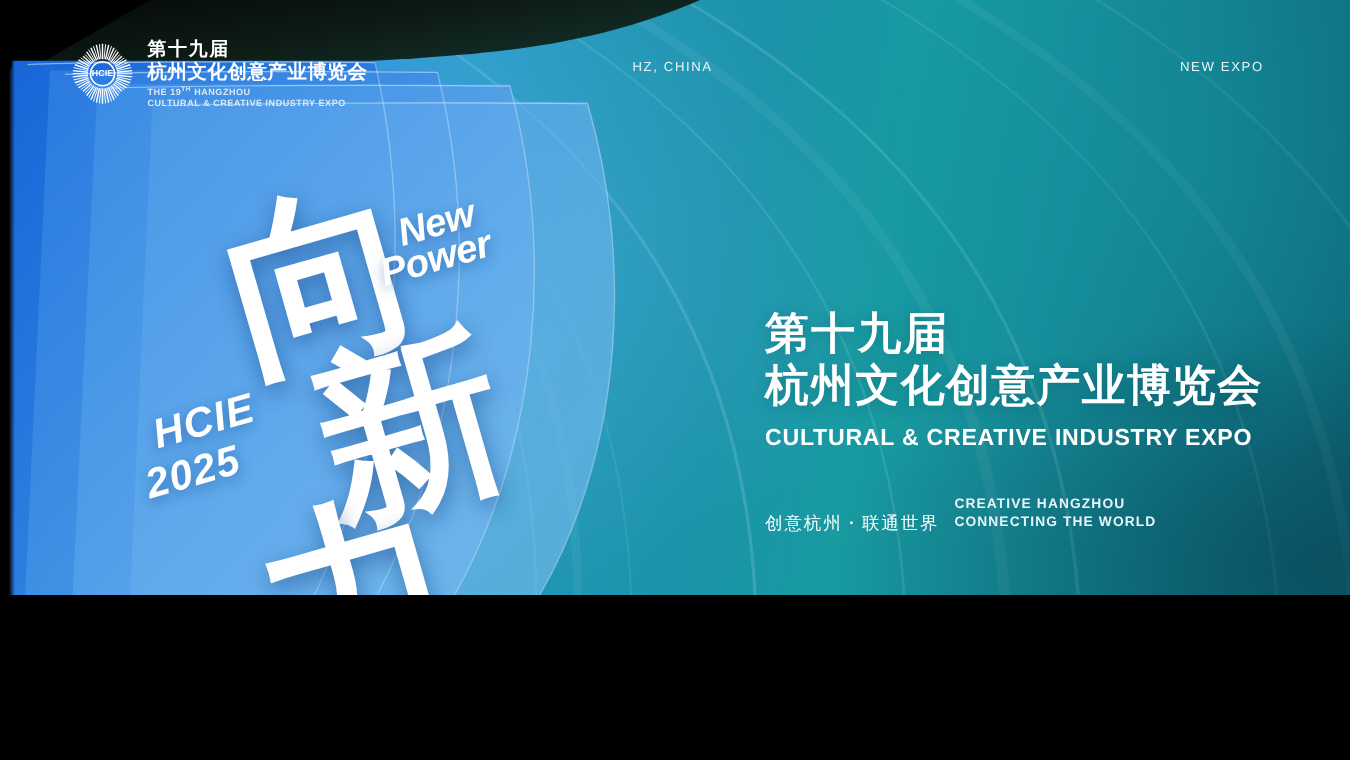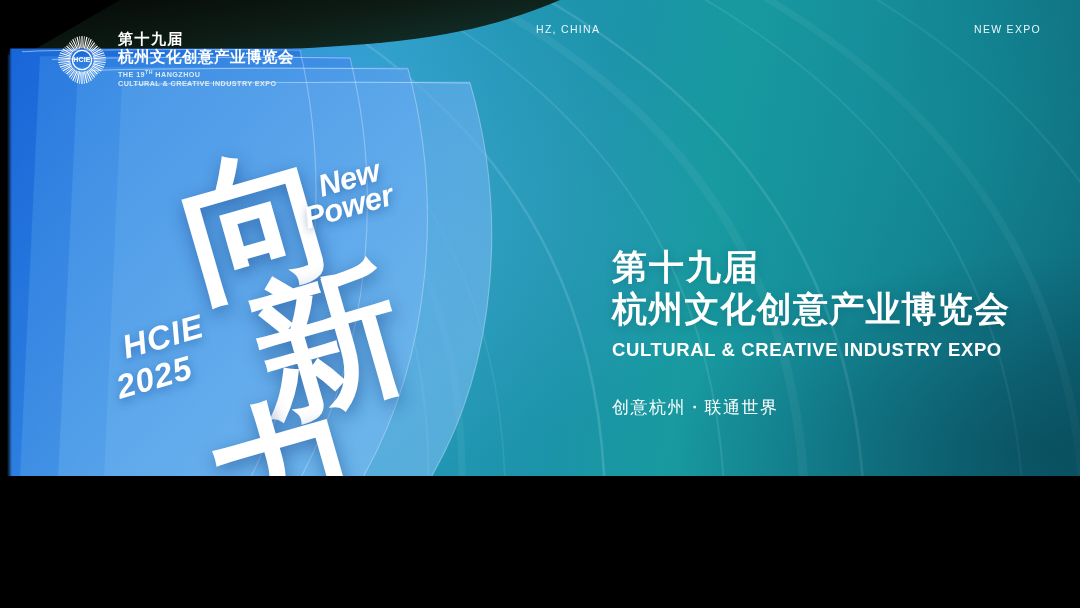--- a/index.html
+++ b/index.html
@@ -80,22 +80,22 @@
   }
   .logo-en{
     color:#dbeaf6;font-size:7.2px;font-weight:700;letter-spacing:.45px;margin-top:4px;
   }
   .logo-en .sup{font-size:5.2px;vertical-align:super;}
   .logo-en-2{
     color:#dbeaf6;font-size:7.2px;font-weight:700;letter-spacing:.45px;margin-top:2px;
   }
 
   .kicker{
-    position:absolute;top:23px;
-    color:#eaf6fa;font-size:10.5px;font-weight:400;letter-spacing:1.3px;margin-left:30px;
+    position:absolute;top:48px;
+    color:#eaf6fa;font-size:10.5px;font-weight:400;letter-spacing:1.3px;
   }
   .kicker-city{left:506px;}
   .kicker-slogan{left:944px;}
 
   
   .hero-art{
     position:absolute;left:0;top:0;width:560px;height:608px;
     pointer-events:none;
   }
 
@@ -142,21 +142,21 @@
   .title-en{
     color:#fff;font-size:18.5px;font-weight:700;letter-spacing:.6px;line-height:1.22;
     margin-top:9px;
   }
   .title-en .sup{font-size:11px;vertical-align:super;}
 
   .tagline-row{
     display:flex;align-items:flex-end;gap:12px;margin-top:34px;
   }
   .tagline-cn{
-    color:#fff;font-size:17px;font-weight:500;letter-spacing:1.5px;
+    color:#fff;font-size:14px;font-weight:500;letter-spacing:1.5px;
     font-family:"DejaVu Sans","Liberation Sans",sans-serif;
     white-space:nowrap;
   }
   .tagline-en{
     color:#e8f5f7;font-size:11px;font-weight:700;letter-spacing:.9px;line-height:1.32;
     padding-bottom:3px;
   }
 
   .dates{
     color:#fff;font-size:30px;font-weight:400;letter-spacing:.6px;margin-top:44px;
@@ -349,17 +349,21 @@
   <div class="info">
     <div class="title-cn-1">第十九届</div>
     <div class="title-cn-2">杭州文化创意产业博览会</div>
 
     <div class="title-en">
       <div>CULTURAL &amp; CREATIVE INDUSTRY EXPO</div>
     </div>
 
     <div class="tagline-row">
       <div class="tagline-cn">创意杭州・联通世界</div>
+      <div class="tagline-en">
+        <div>CREATIVE HANGZHOU</div>
+        <div>CONNECTING THE WORLD</div>
+      </div>
     </div>
 
   </div>
 
 </div>
 
 </body></html>

